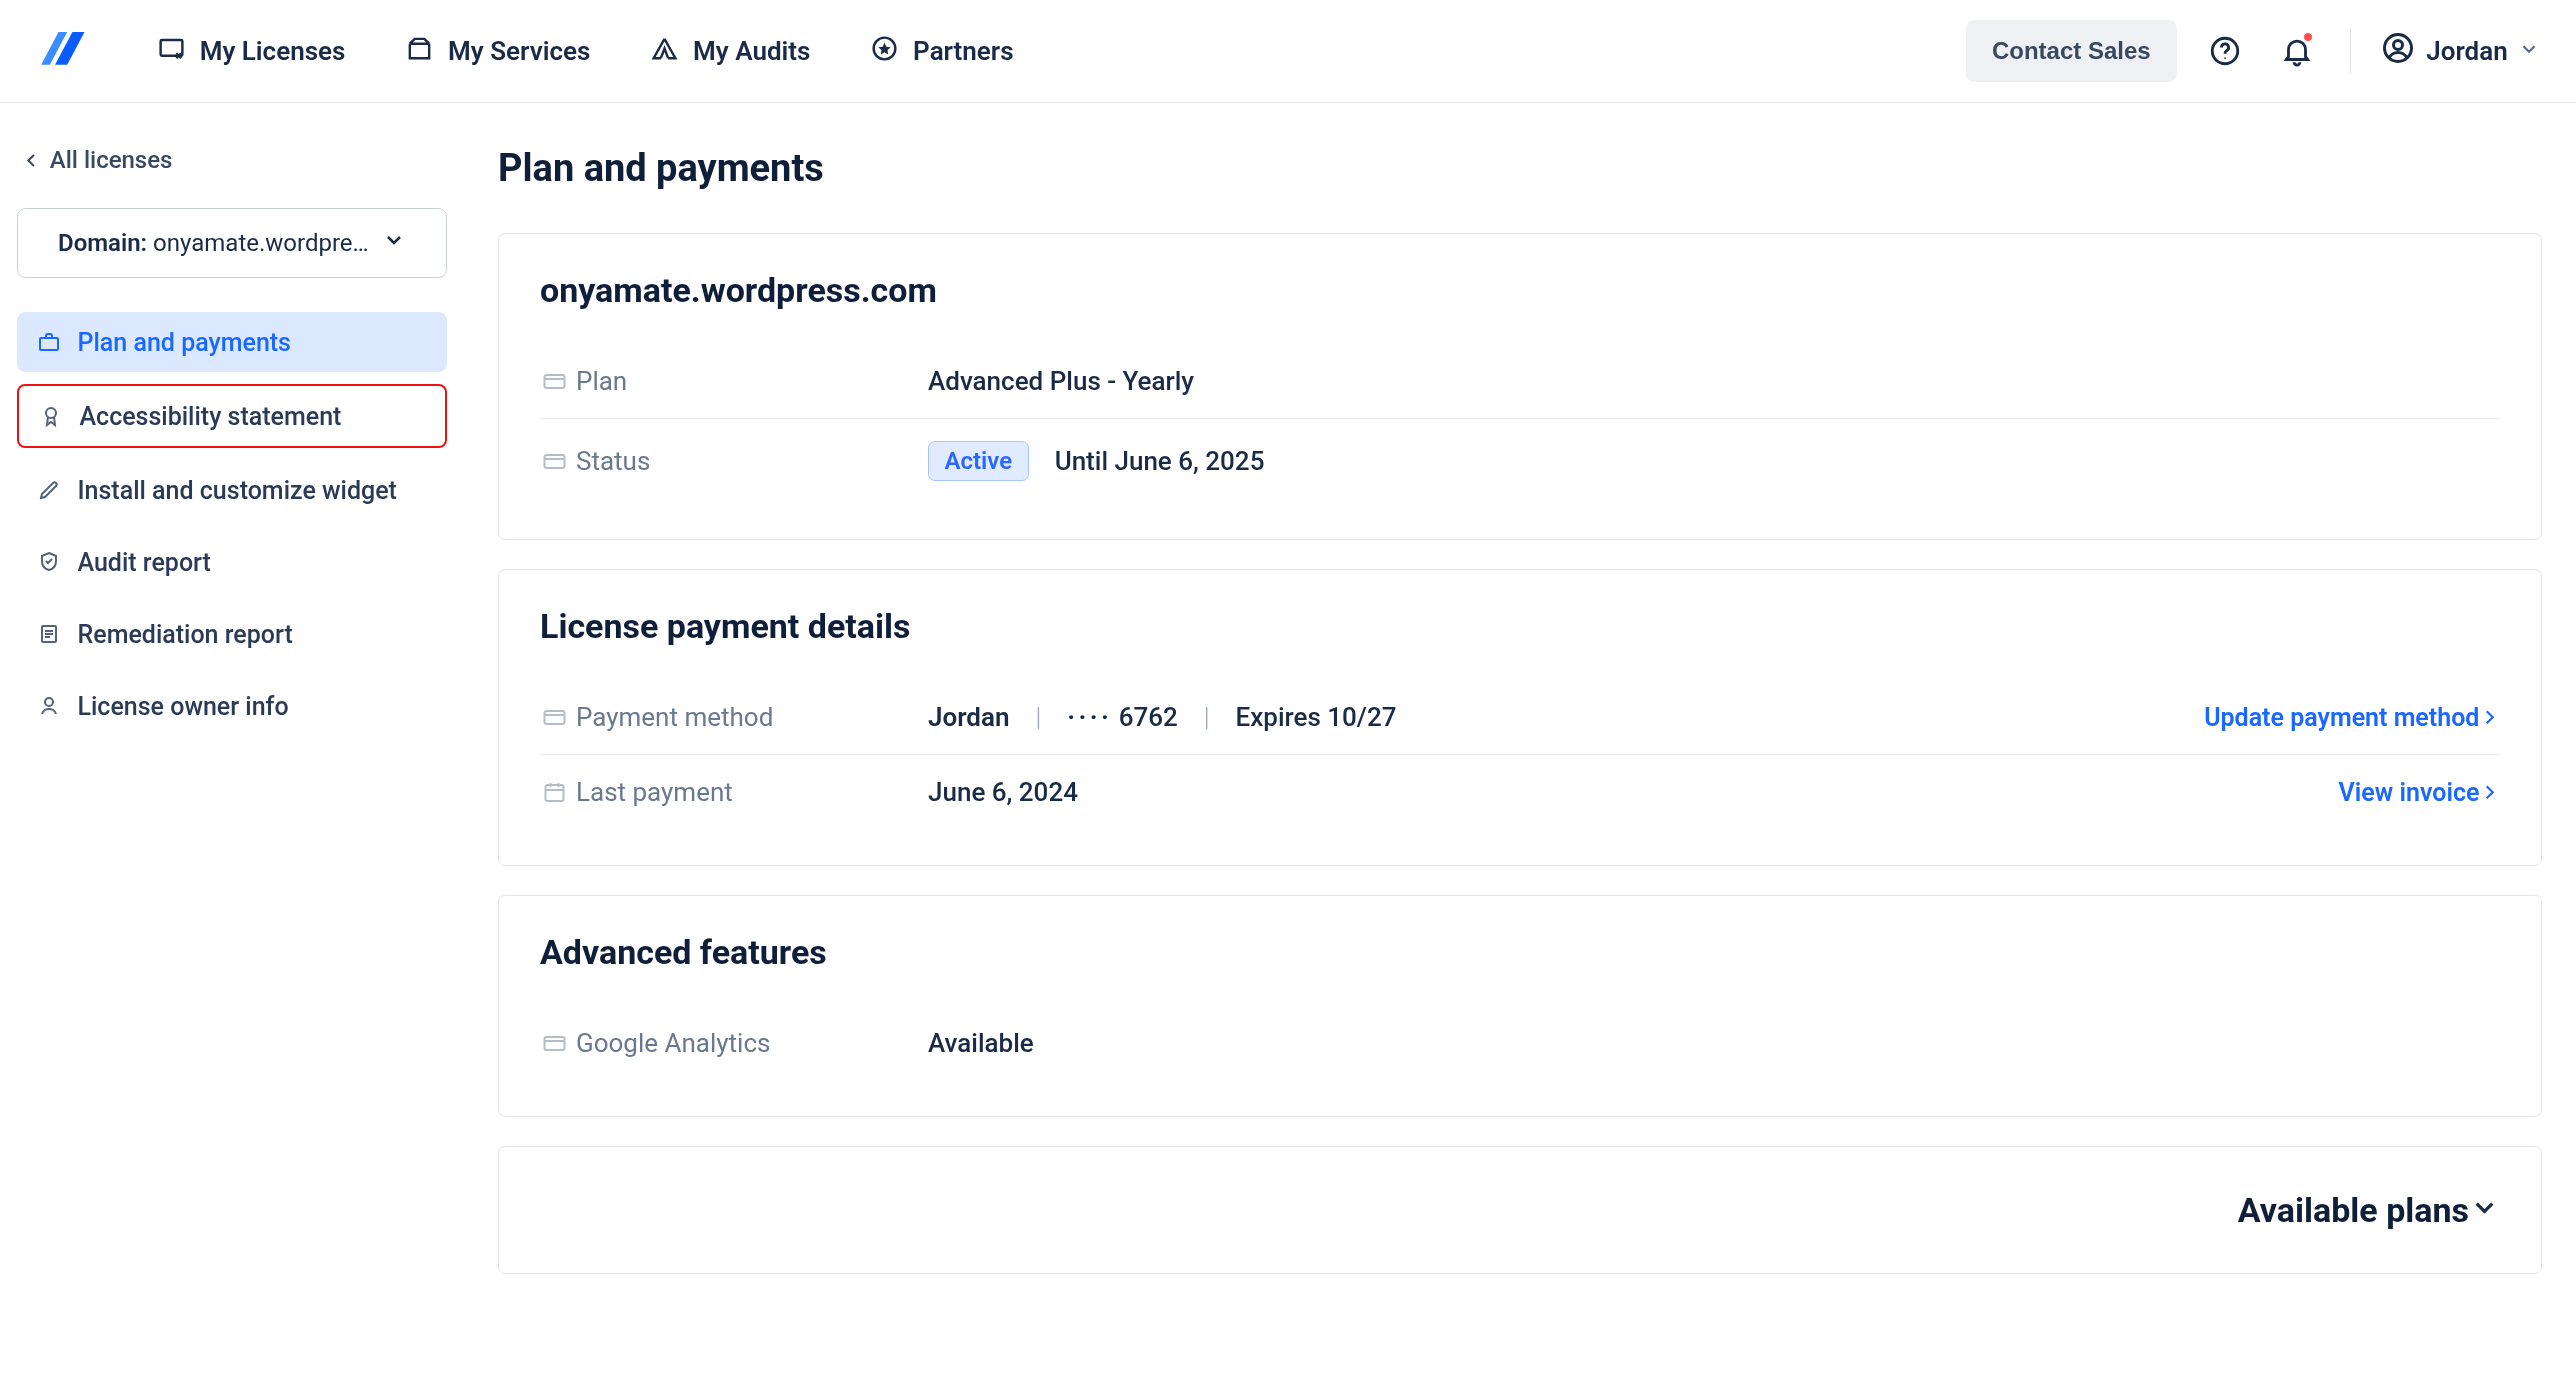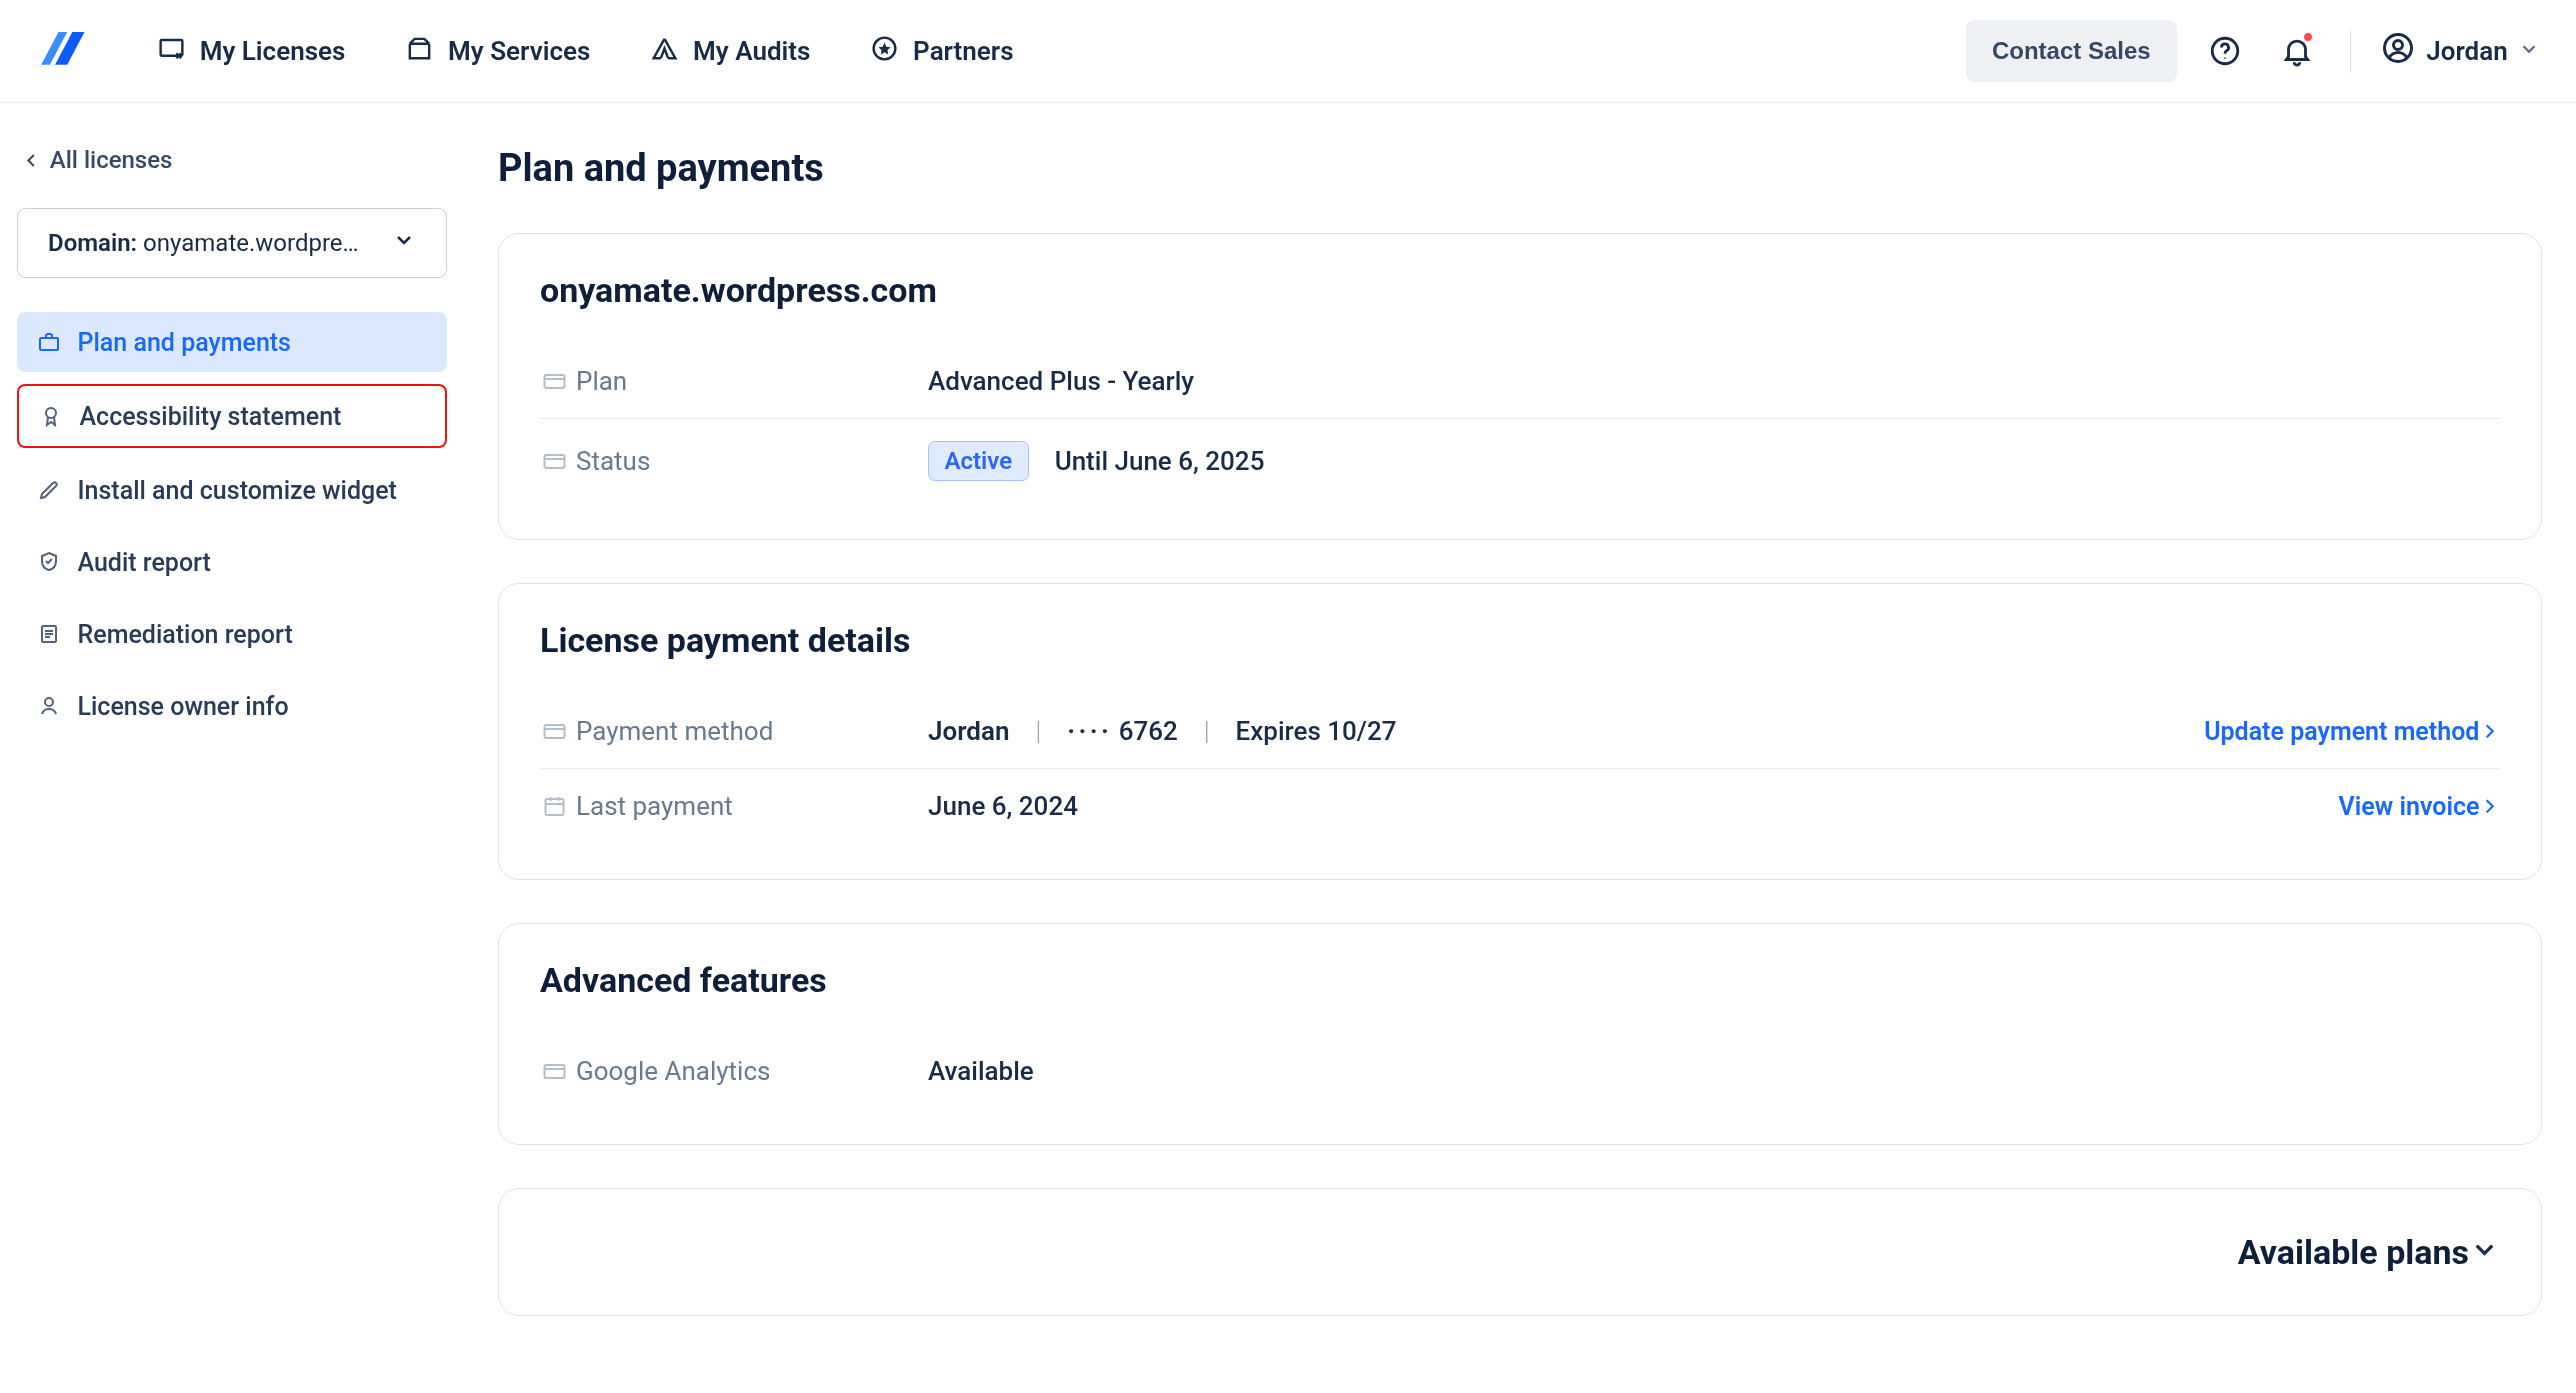--- a/index.html
+++ b/index.html
@@ -38,38 +38,38 @@
 
   
   .main { display:flex; padding: 0; }
   .sidebar { width: 464px; padding: 43px 17px 43px 17px; flex-shrink:0;}
   .content { flex:1; padding: 43px 34px 52px 34px; }
 
   
   .breadcrumb { display:flex; align-items:center; gap:8.6px; color:#364a66; font-weight:500; cursor:pointer; margin-bottom:34px; padding-left:5.2px; font-size:24px;}
   .breadcrumb svg { width:19px; height:19px; stroke:#364a66; fill:none; stroke-width:2.5;}
   .domain-select {
-    border:0.9px solid #c9cfd9; border-radius:8.6px; padding: 19px 30px;
+    border:0.9px solid #c9cfd9; border-radius:8.6px; padding: 19px 40px;
     display:flex; align-items:center; justify-content:space-between; cursor:pointer;
     margin-bottom: 34px; font-size:24px; color:#1a2b48;margin-top:26px;
   }
   .domain-select .val { white-space:nowrap; overflow:hidden; text-overflow:ellipsis; max-width:326px;}
   .domain-select .lbl { font-weight:600; }
   .domain-select .chev svg { width:24px; height:24px; stroke:#1a2b48; fill:none; stroke-width:2.5;}
   .side-nav { display:flex; flex-direction:column; gap:12px; }
   .side-item { display:flex; align-items:center; gap:15.5px; padding:15.5px 19px; border-radius:8.6px; cursor:pointer; font-size:25px; color:#2a3b57; font-weight:500;}
   .side-item.active { background:#dbe8ff; color:#1968ff; }
   .side-item.active .sicon svg { stroke:#1968ff; }
   .side-item.highlight { border:2.6px solid #e11; border-radius:8px; }
   .side-item .sicon { width:26px; display:flex; align-items:center; justify-content:center;}
   .side-item .sicon svg { width:24px; height:24px; stroke:#55627a; fill:none; stroke-width:2;}
 
   
   h1.page-title { font-size:38px; font-weight:700; margin-bottom:43px; color:#0f1f3a;}
-  .card { border:0.9px solid #e1e4ea; border-radius:21px; padding: 36px 41px; margin-bottom:43px;}
+  .card { border:0.9px solid #e1e4ea; border-radius:7px; padding: 36px 41px; margin-bottom:29px;}
   .card h2 { font-size:34px; font-weight:700; color:#0f1f3a; margin-bottom:34px;}
   .row { display:flex; align-items:center; padding: 22px 0; border-top:0.9px solid #ecedf1;}
   .row:first-of-type { border-top:none; }
   .row .ricon { width:36px; display:flex; align-items:center;}
   .row .ricon svg { width:29px; height:24px; stroke:#b5bdcb; fill:none; stroke-width:2;}
   .row .rlabel { width:352px; color:#6a798f; font-size:26px;}
   .row .rvalue { display:flex; align-items:center; gap:26px; font-size:26px; color:#1a2b48; font-weight:500; flex:1;}
   .row .raction { display:flex; align-items:center; gap:0; color:#1968ff; font-weight:600; cursor:pointer; font-size:25px; white-space:nowrap;}
   .row .raction svg { width:20.6px; height:20.6px; stroke:#1968ff; fill:none; stroke-width:2.5;}
   .badge-active { background:#e0ebff; color:#2a66ff; border:0.9px solid #a7c4ff; padding:5.2px 15.5px; border-radius:6.9px; font-size:24px; font-weight:600;}

